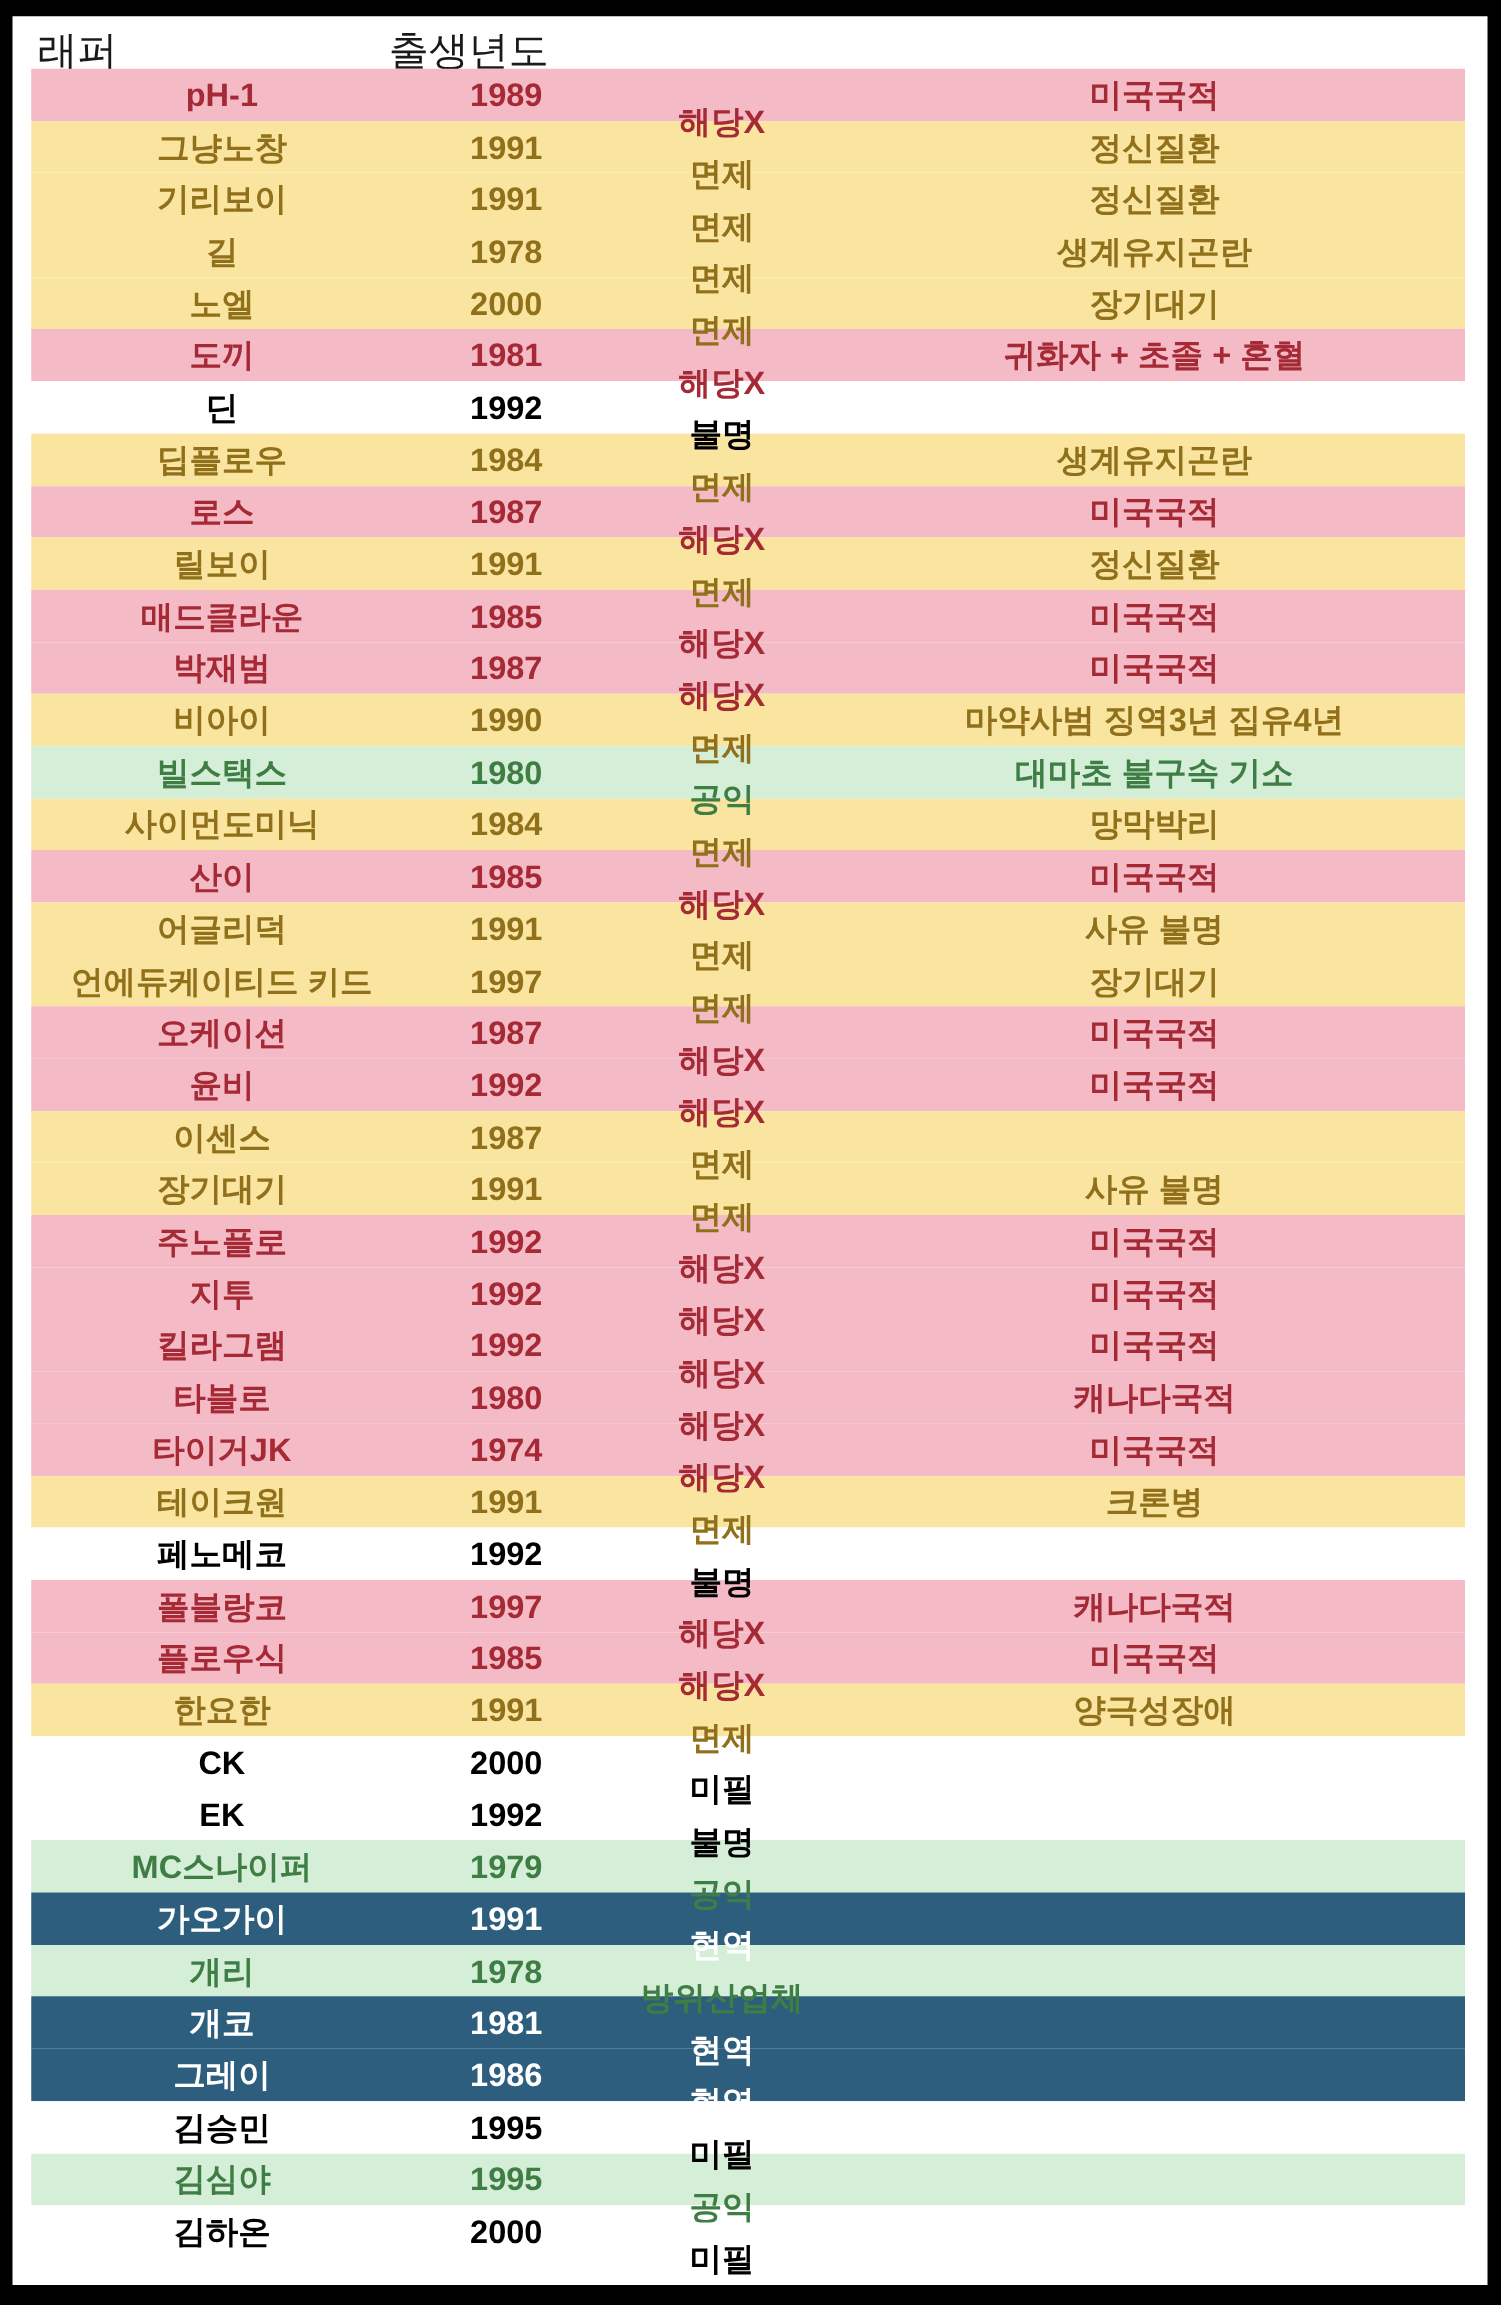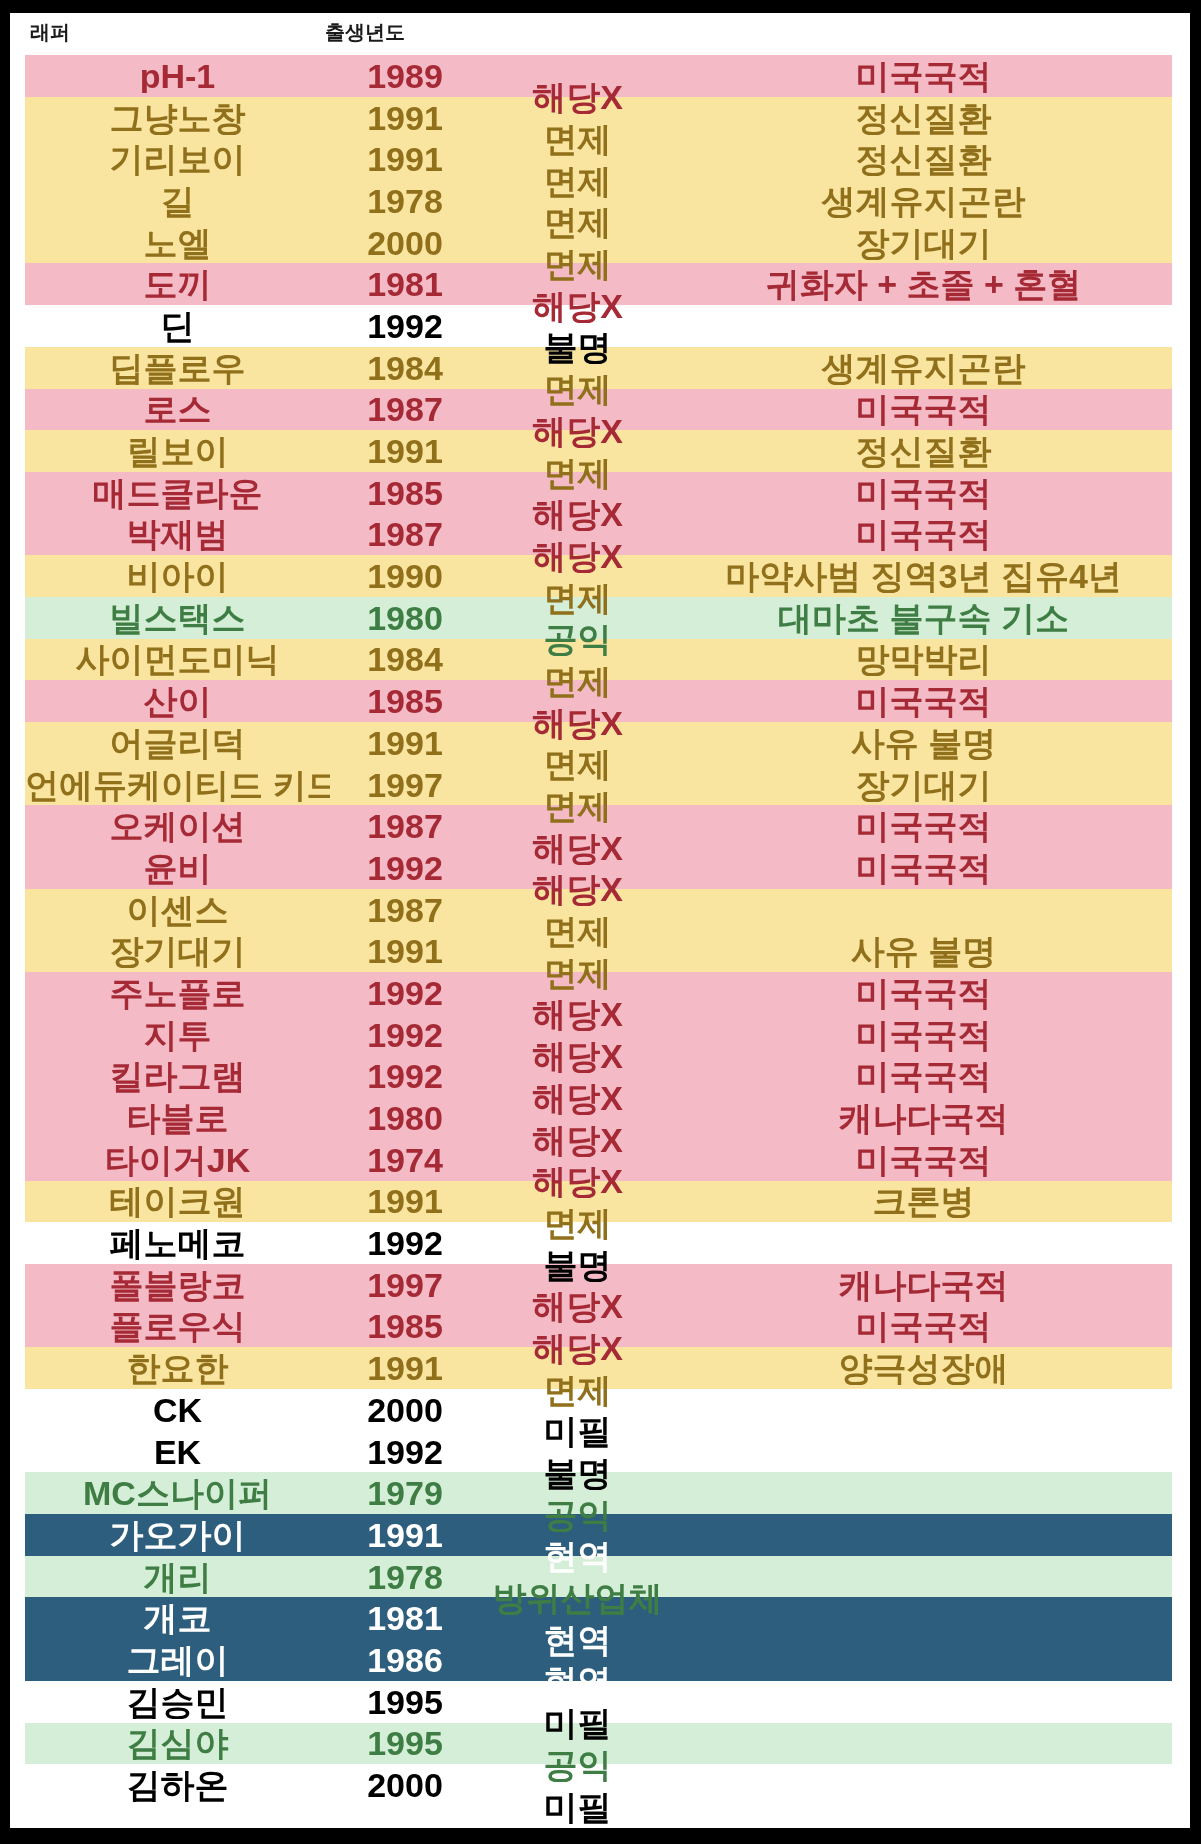--- a/index.html
+++ b/index.html
@@ -11,36 +11,36 @@
     font-family:"Liberation Sans","DejaVu Sans",sans-serif;
   }
   .panel{
     position:absolute;
     left:10px;top:13px;
     width:1180px;height:1815px;
     background:var(--panel-bg,#ffffff);
   }
   .hdr{
     position:absolute;top:6px;
-    font-size:20px;font-weight:700;
+    font-size:32px;font-weight:400;
     color:var(--header-text,#1a1a1a);
     white-space:nowrap;
   }
   .hdr-rapper{left:20px;}
-  .hdr-year{left:315px;}
+  .hdr-year{left:301px;}
   .table{
     position:absolute;
     left:15px;top:42px;
     width:1147px;
   }
   .row{
     display:flex;
     height:41.7px;
     align-items:center;
-    font-size:34px;
+    font-size:26px;
     font-weight:600;
     line-height:1;
   }
   .cell{
     text-align:center;
     white-space:nowrap;
     overflow:hidden;
   }
   .c-name{width:305px;}
   .c-year{width:150px;}

